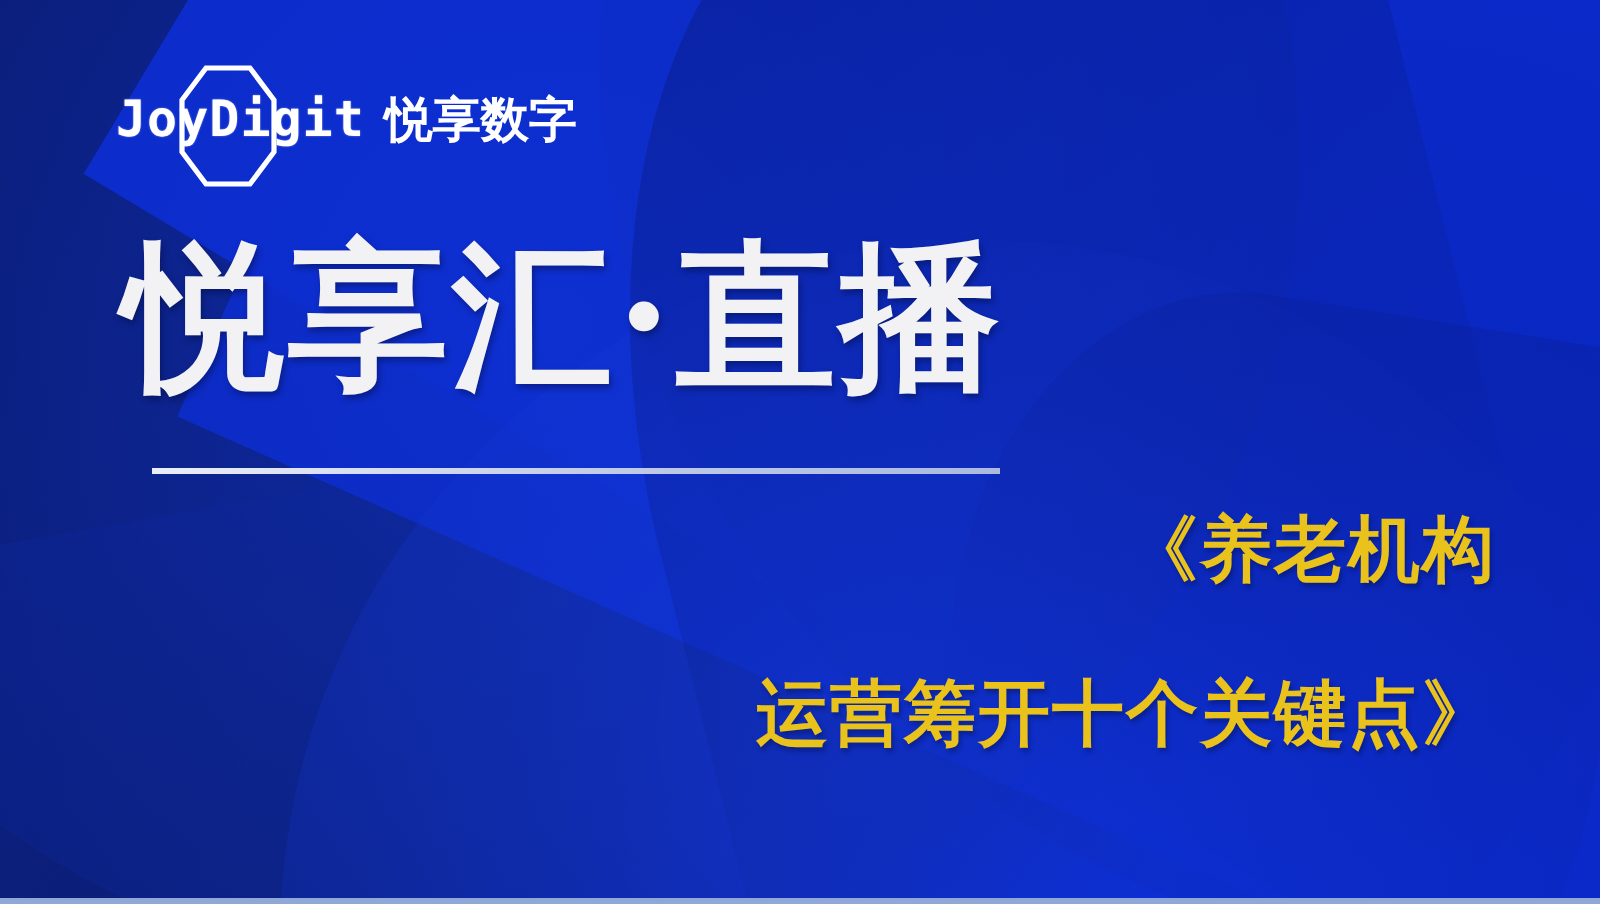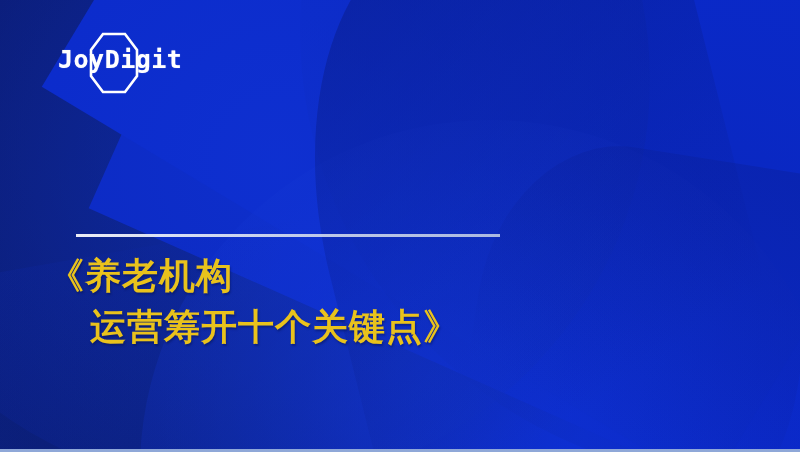--- a/index.html
+++ b/index.html
@@ -6,20 +6,21 @@
   html,body{
     width:800px; height:452px; overflow:hidden;
     background:#0b1f72;
     font-family:"Liberation Sans", sans-serif;
   }
   #poster{
     position:relative;
     width:800px; height:452px;
     overflow:hidden;
     background:#14532d;
+    text-align:right;
   }
   
   .bg-base{
     position:absolute; inset:0;
     background:linear-gradient(115deg,#081763 0%,#0b1f75 34%,#0c24a0 58%,#0a2bd2 78%,#0a2bd6 100%);
   }
   .bg-diag-bright{
     position:absolute; top:-60px; right:-240px;
     width:780px; height:640px;
     background:#0a2bd4;
@@ -152,21 +153,21 @@
     width:700px;
     color:#e9c21c;
     font-family:"DejaVu Sans", sans-serif;
     font-size:36px;
     font-weight:bold;
     line-height:1.42;
     letter-spacing:1px;
     white-space:nowrap;
     text-shadow:1px 2px 2px rgba(4,14,70,.40);
   }
-  .subtitle .line2{ display:block; padding-left:42px; }
+  .subtitle .line2{ display:block; padding-left:42px;margin-top:31px; }
 </style>
 </head>
 <body>
 
 <div id="poster">
 
   <div class="bg-base"></div>
   <div class="bg-soft-left"></div>
   <div class="bg-diag-bright2"></div>
   <div class="bg-diag-bright"></div>
@@ -178,23 +179,25 @@
   <div class="bg-streak"></div>
 
   <div class="logo">
     <div class="logo-hex">
       <svg viewBox="0 0 50 62" fill="none" xmlns="http://www.w3.org/2000/svg">
         <path d="M14 2 H36 L48 18 V44 L36 60 H14 L2 44 V18 Z" stroke="#ffffff" stroke-width="2.6" fill="none"></path>
       </svg>
     </div>
     <div class="logo-wordmark">
       <span class="logo-latin">JoyDigit</span>
+      <span class="logo-cn">悦享数字</span>
     </div>
   </div>
 
+  <div class="main-title">悦享汇·直播</div>
 
   <div class="divider"></div>
 
   <div class="subtitle">
     <span>《养老机构</span>
     <span class="line2">运营筹开十个关键点》</span>
   </div>
 
   <div class="bg-bottom-edge"></div>
 

